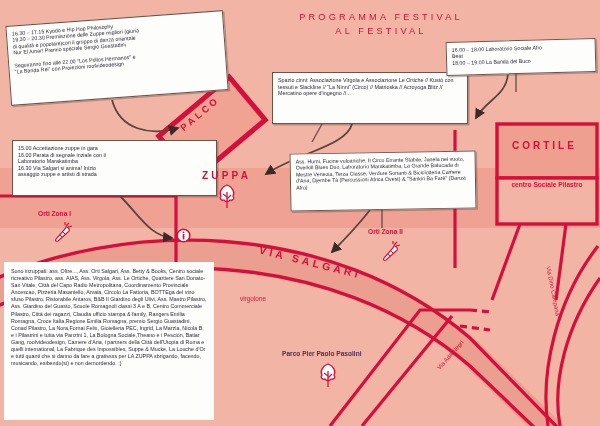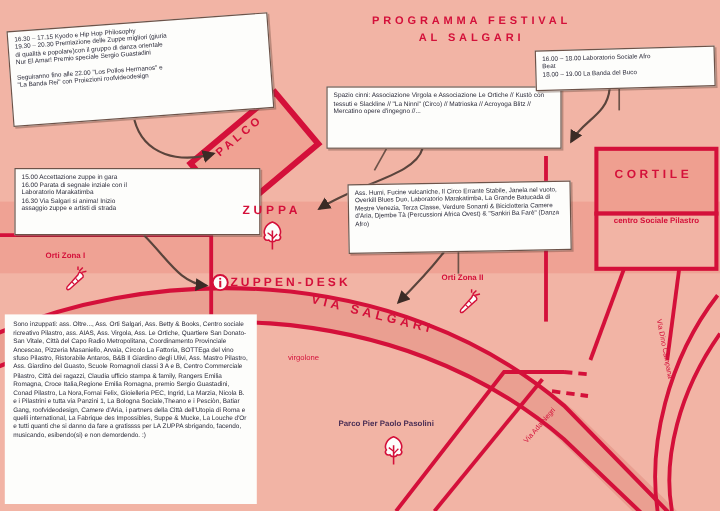--- a/index.html
+++ b/index.html
@@ -59,22 +59,22 @@
   #lbl-orti2{left:368px;top:228px;font-size:6.6px;}
   #lbl-virgolone{left:240px;top:295px;font-size:6.4px;font-weight:normal;}
   #lbl-parcopaolo{left:282px;top:350px;font-size:6.6px;color:#4b2f55;}
   #lbl-vianegri{left:432px;top:352px;font-size:6px;font-weight:normal;
     transform:rotate(-49deg);color:#d4103a;}
   #lbl-viacampana{left:528px;top:288px;font-size:6px;font-weight:normal;
     transform:rotate(79deg);color:#d4103a;}
 
   
   #title{
-    position:absolute;left:248px;top:10px;width:290px;text-align:center;
-    color:#d4103a;font-weight:bold;font-size:9.2px;letter-spacing:3.2px;
+    position:absolute;left:236px;top:10px;width:290px;text-align:center;
+    color:#d4103a;font-weight:normal;font-size:9.2px;letter-spacing:3.2px;
     line-height:1.55;
   }
   #title .l3{letter-spacing:3.2px;}
 
   
   .ico{position:absolute;}
   #ico-tree-parco{left:216px;top:183px;}
   #ico-tree-pasolini{left:317px;top:362px;}
   #ico-carrot1{left:52px;top:221px;}
   #ico-carrot2{left:380px;top:240px;}
@@ -127,21 +127,21 @@
     <path d="M120 196 C 140 216, 150 236, 172 238" stroke="#5a443c" stroke-width="1.8" fill="none" marker-end="url(#arrow)"></path>
     <path d="M370 210 C 356 228, 344 240, 332 252" stroke="#5a443c" stroke-width="1.8" fill="none" marker-end="url(#arrow)"></path>
 
     <path d="M322 124 L312 142" stroke="#6d5349" stroke-width="1.4"></path>
     <path d="M516 74 L516 92" stroke="#6d5349" stroke-width="1.4"></path>
     <path d="M382 210 L382 228" stroke="#6d5349" stroke-width="1.4"></path>
   </svg>
 
   <div id="title">
     <div>PROGRAMMA FESTIVAL</div>
-    <div class="l3">AL SALGARI</div>
+    <div class="l3">AL FESTIVAL</div>
   </div>
 
   <div class="note" id="note-palco">
     <div>16.30 – 17.15 Kyodo e Hip Hop Philosophy</div>
     <div>19.30 – 20.30 Premiazione delle Zuppe migliori  (giuria</div>
     <div>di qualità e popolare)con  il gruppo di danza orientale</div>
     <div>Nur El Amar! Premio speciale Sergio Guastadini</div>
     <div class="gap"></div>
     <div>Seguiranno  fino alle 22.00 "Los Pollos Hermanos" e</div>
     <div>"La Banda Rei" con Proiezioni roofvideodesign</div>
@@ -170,21 +170,20 @@
   </div>
 
   <div id="note-sponsor">
     <span>Sono inzuppati: ass. Oltre..., Ass. Orti Salgari, Ass. Betty &amp; Books, Centro sociale ricreativo Pilastro, ass. AIAS, Ass. Virgola, Ass. Le Ortiche, Quartiere San Donato-San Vitale, Città del Capo Radio Metropolitana, Coordinamento Provinciale Ancescao, Pizzeria Masaniello, Arvaia, Circolo La Fattoria, BOTTEga del vino sfuso Pilastro, Ristorabile Antaros, B&amp;B Il Giardino degli Ulivi, Ass. Mastro Pilastro, Ass. Giardino del Guasto, Scuole Romagnoli classi 3 A e B, Centro Commerciale Pilastro, Città dei ragazzi, Claudia ufficio stampa &amp; family, Rangers Emilia Romagna, Croce Italia,Regione Emilia Romagna, premio Sergio Guastadini, Conad Pilastro, La Nora,Fornai Felix, Gioielleria PEC, Ingrid, La Marzia, Nicola B. e i Pilastrini e tutta via Panzini 1, La Bologna Sociale,Theano e i Pesciòn, Batiar Gang, roofvideodesign, Camere d'Aria, i partners della Città dell'Utopia di Roma e quelli international, La Fabrique des Impossibles, Suppe &amp; Mucke, La Louche d'Or e tutti quanti che si danno da fare a gratissss per LA ZUPPA sbrigando, facendo, musicando, esibendo(si) e non demordendo. :)</span>
   </div>
 
   <div class="lbl" id="lbl-palco">PALCO</div>
   <div class="lbl" id="lbl-parco">ZUPPA</div>
   <div class="lbl" id="lbl-cortile">CORTILE</div>
   <div class="lbl" id="lbl-centro">centro Sociale Pilastro</div>
-  <div class="lbl" id="lbl-zuppen">ZUPPEN-DESK</div>
   <div class="lbl" id="lbl-salgari">VIA SALGARI</div>
   <div class="lbl" id="lbl-orti1">Orti Zona I</div>
   <div class="lbl" id="lbl-orti2">Orti Zona II</div>
   <div class="lbl" id="lbl-virgolone">virgolone</div>
   <div class="lbl" id="lbl-parcopaolo">Parco Pier Paolo Pasolini</div>
   <div class="lbl" id="lbl-vianegri">Via Ada Negri</div>
   <div class="lbl" id="lbl-viacampana">Via Dino Campana</div>
 
   <span class="ico" id="ico-tree-parco">
     <svg width="22" height="26" viewBox="0 0 22 26">

